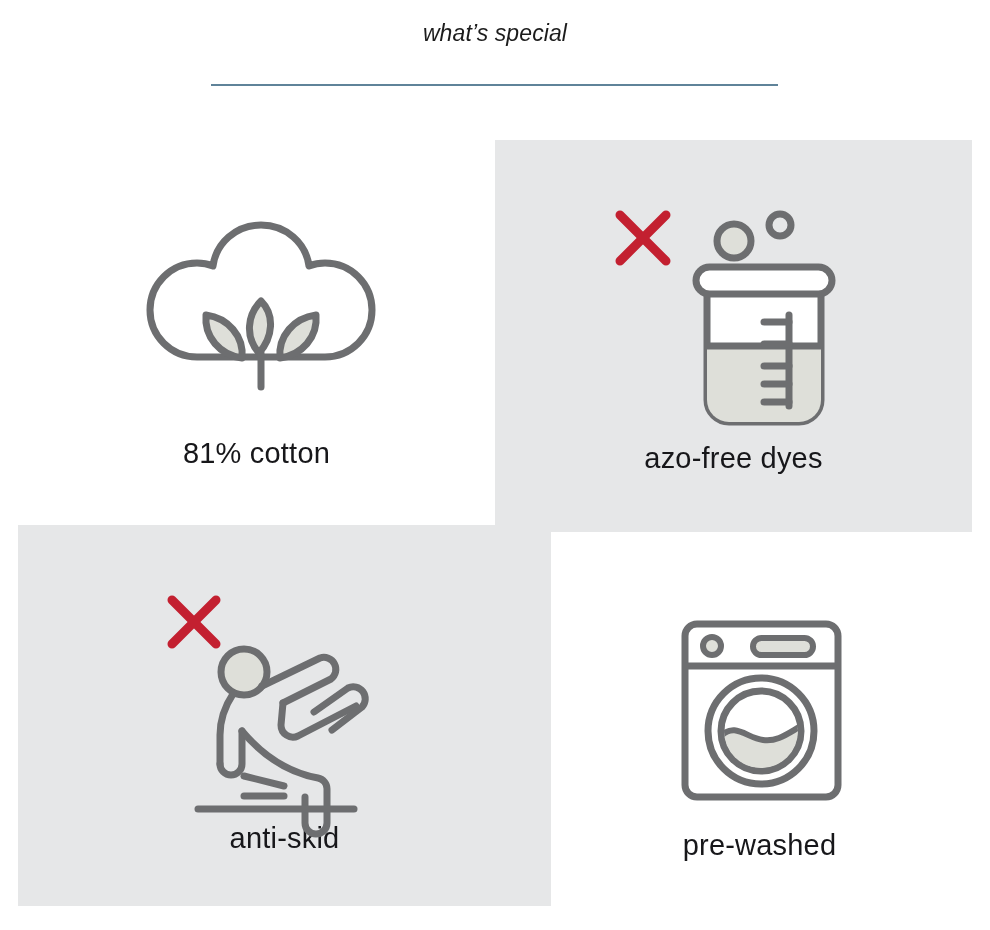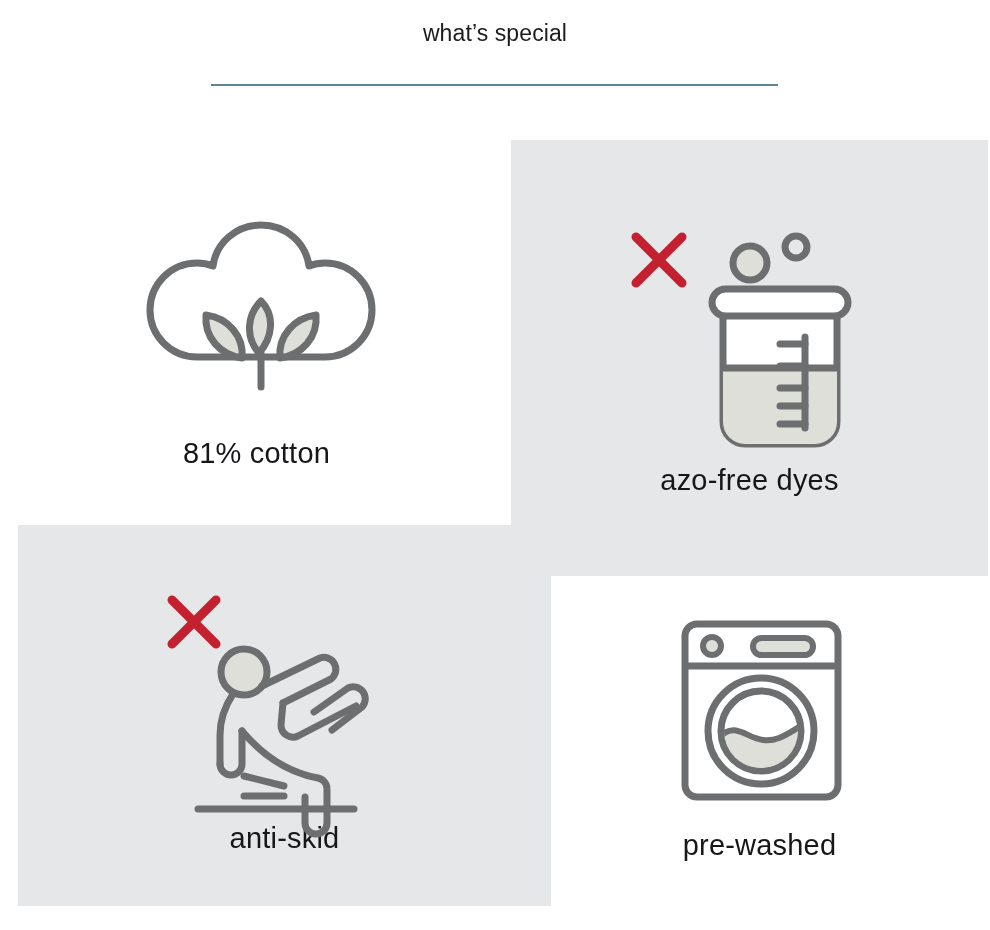--- a/index.html
+++ b/index.html
@@ -28,20 +28,21 @@
     position: absolute;
     left: 0;
     top: 18px;
     width: 990px;
     text-align: center;
     font-size: 23px;
     font-weight: 400;
     letter-spacing: 0.1px;
     color: #1c1c1c;
     line-height: 30px;
+    font-style: italic;
   }
   .header-divider {
     position: absolute;
     left: 211px;
     top: 84px;
     width: 567px;
     height: 2px;
     background: #5f8399;
   }
 
@@ -56,21 +57,21 @@
   .cell {
     position: absolute;
     box-sizing: border-box;
   }
   .cell-shaded {
     background: #e6e7e8;
   }
 
   
   .cell-cotton    { left: 18px;  top: 10px;  width: 477px; height: 381px; }
-  .cell-azo       { left: 511px; top: 10px;  width: 477px; height: 436px; }
+  .cell-azo       { left: 495px; top: 10px;  width: 477px; height: 392px; }
   .cell-skid      { left: 18px;  top: 395px; width: 533px; height: 381px; }
   .cell-prewashed { left: 521px; top: 402px; width: 477px; height: 381px; }
 
   .cell-inner {
     position: absolute;
     left: 0;
     right: 0;
     top: 0;
     bottom: 0;
     display: flex;

